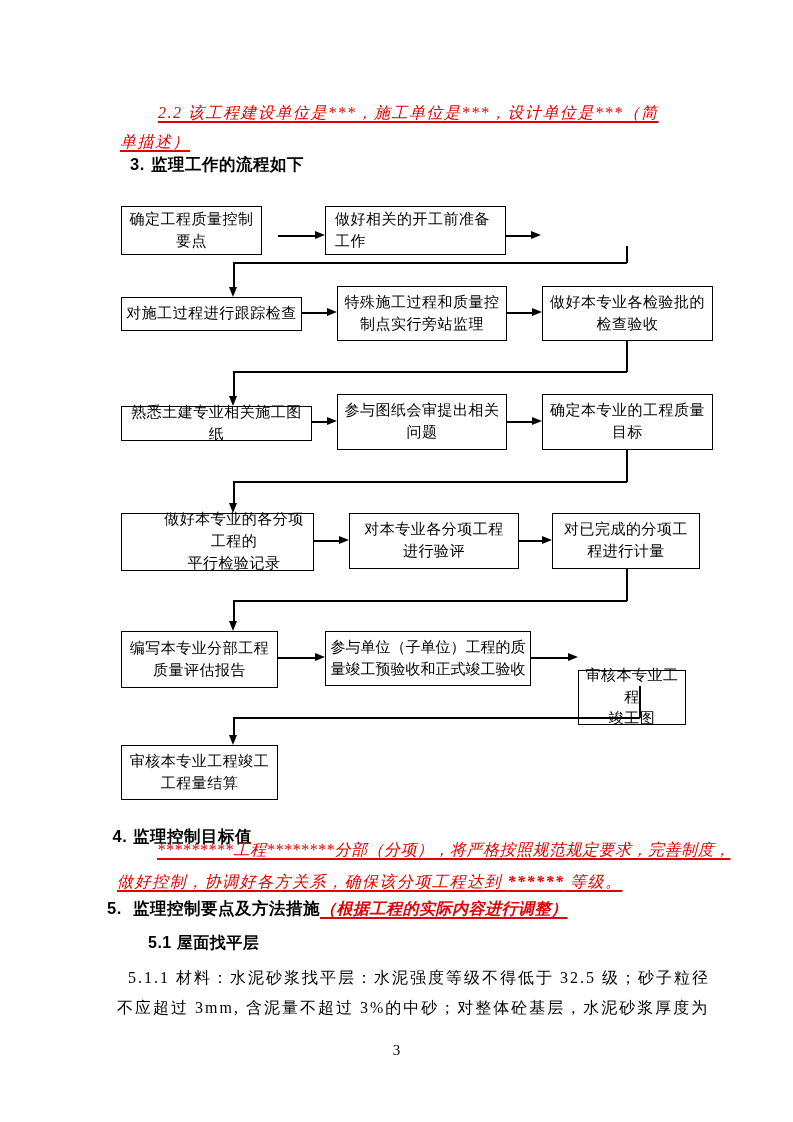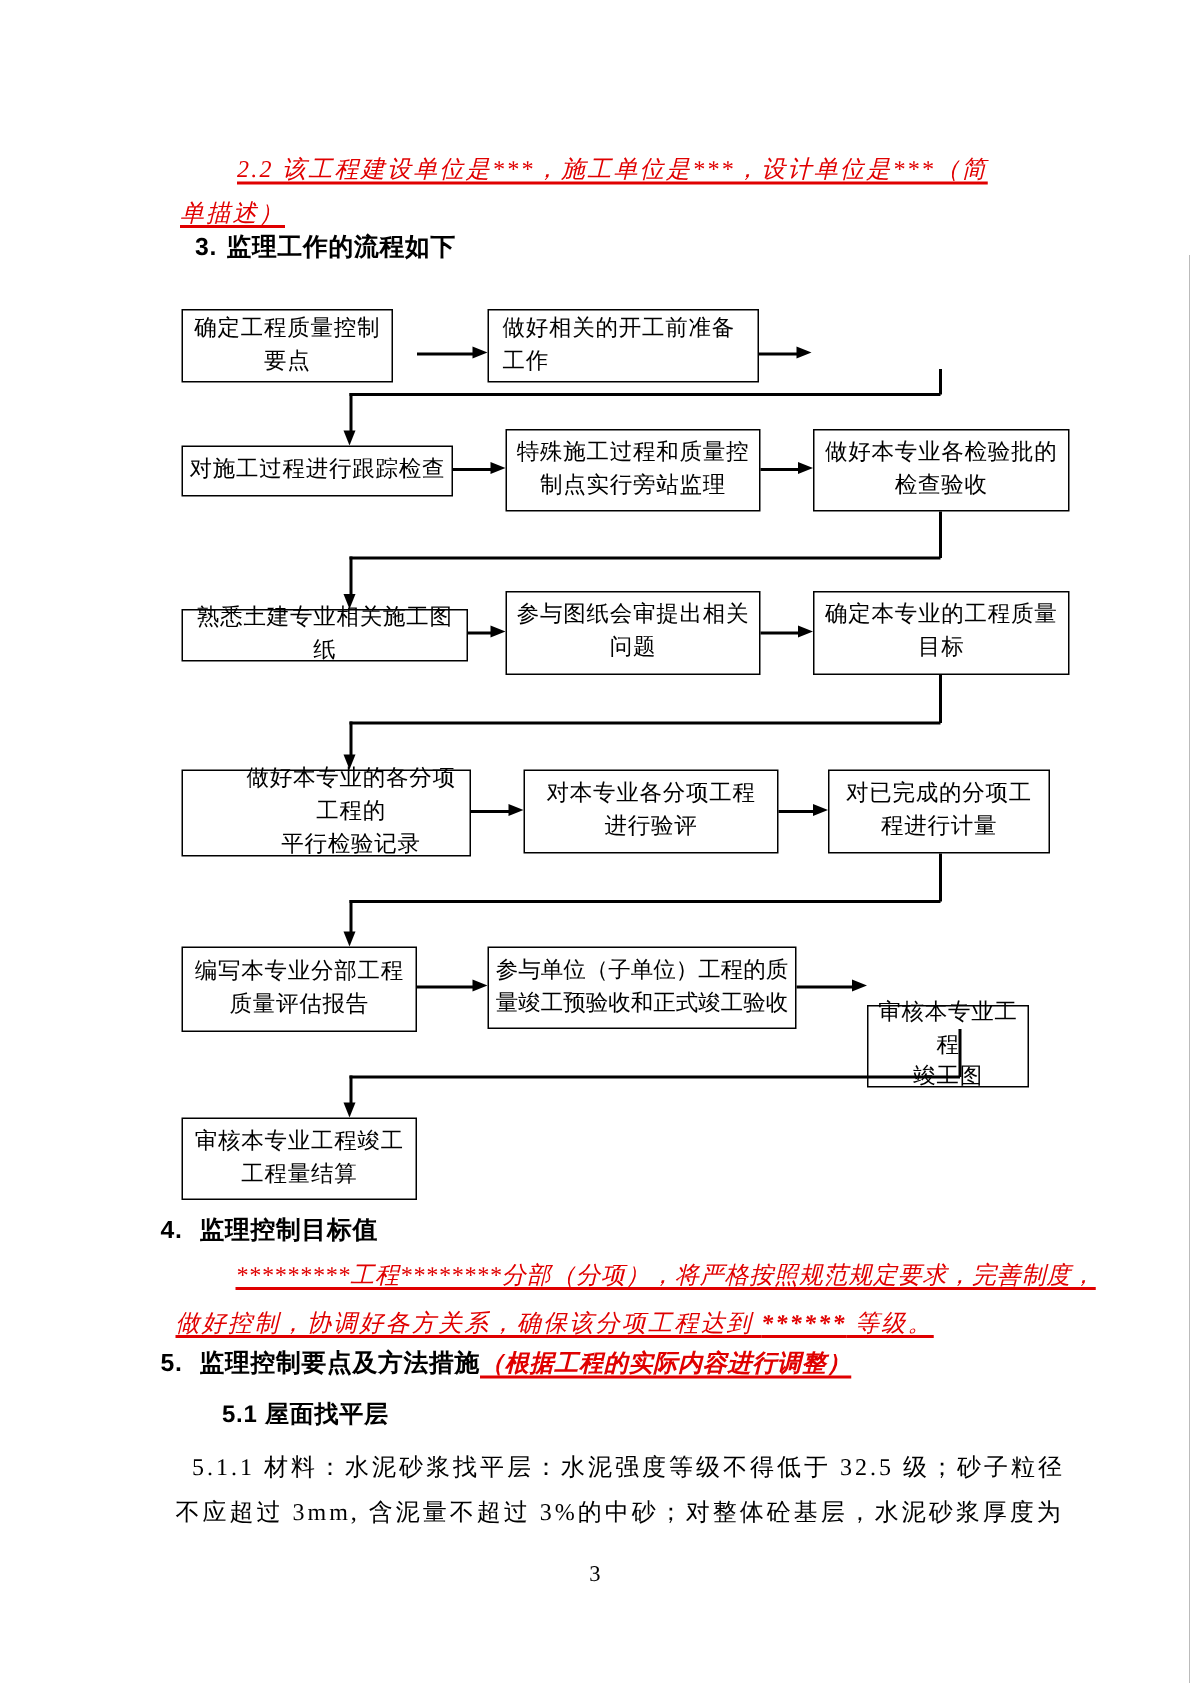--- a/index.html
+++ b/index.html
@@ -155,21 +155,21 @@
   <div class="hline" style="left:278px;top:657px;width:38px;"></div>
   <div class="ar" style="left:315px;top:653px;"></div>
   <div class="hline" style="left:531px;top:657px;width:38px;"></div>
   <div class="ar" style="left:568px;top:653px;"></div>
 
   <div class="vline" style="left:639px;top:686px;height:32px;"></div>
   <div class="hline" style="left:233px;top:717px;width:407px;"></div>
   <div class="vline" style="left:233px;top:717px;height:19px;"></div>
   <div class="ad" style="left:229px;top:735px;"></div>
 
-  <div class="line heading" style="left:107px;top:809px;"><span class="hnum">4.</span><span>监理控制目标值</span></div>
+  <div class="line heading" style="left:107px;top:826px;text-align:center;"><span class="hnum">4.</span><span>监理控制目标值</span></div>
 
   <div class="line red" style="left:157px;top:840px;letter-spacing:0.5px;">*********工程********分部（分项），将严格按照规范规定要求，完善制度，</div>
   <div class="line red" style="left:117px;top:872px;"><span>做好控制，协调好各方关系，确保该分项工程达到 </span><span class="stars-bold">******</span><span> 等级。</span></div>
 
   <div class="line heading" style="left:107px;top:898px;"><span class="hnum">5.</span><span>监理控制要点及方法措施</span><span class="note-red" style="font-size:16px;">（根据工程的实际内容进行调整）</span></div>
 
   <div class="line heading" style="left:148px;top:933px;font-size:16px;">5.1 屋面找平层</div>
 
   <div class="line body-text" style="left:128px;top:968px;">5.1.1 材料：水泥砂浆找平层：水泥强度等级不得低于 32.5 级；砂子粒径</div>
   <div class="line body-text" style="left:117px;top:998px;">不应超过 3mm, 含泥量不超过 3%的中砂；对整体砼基层，水泥砂浆厚度为</div>

